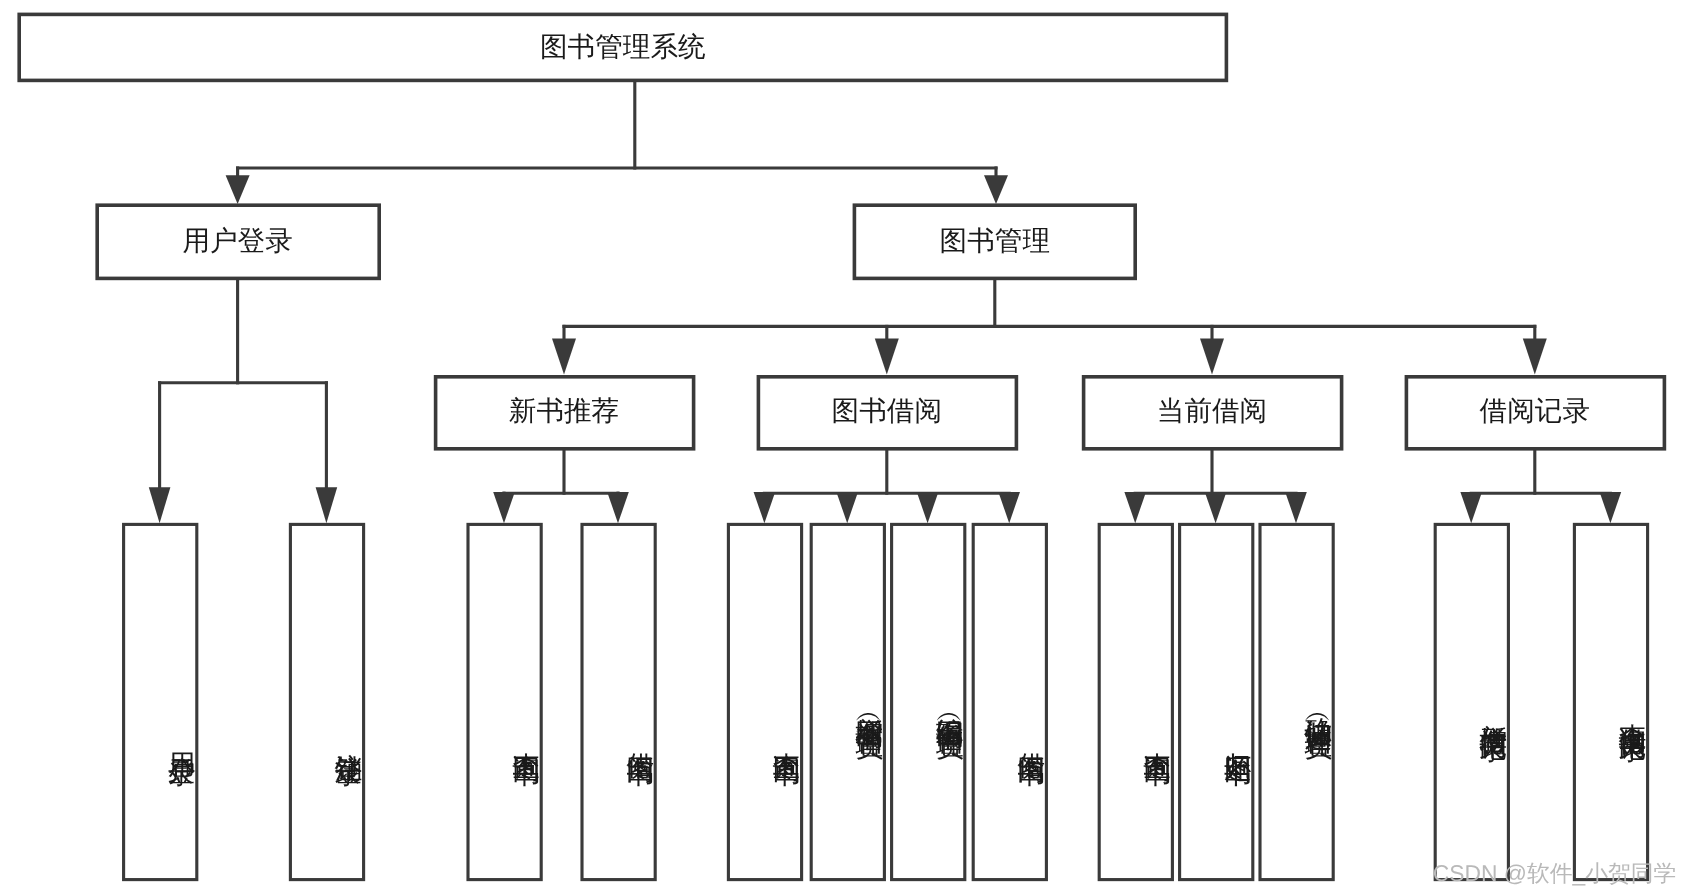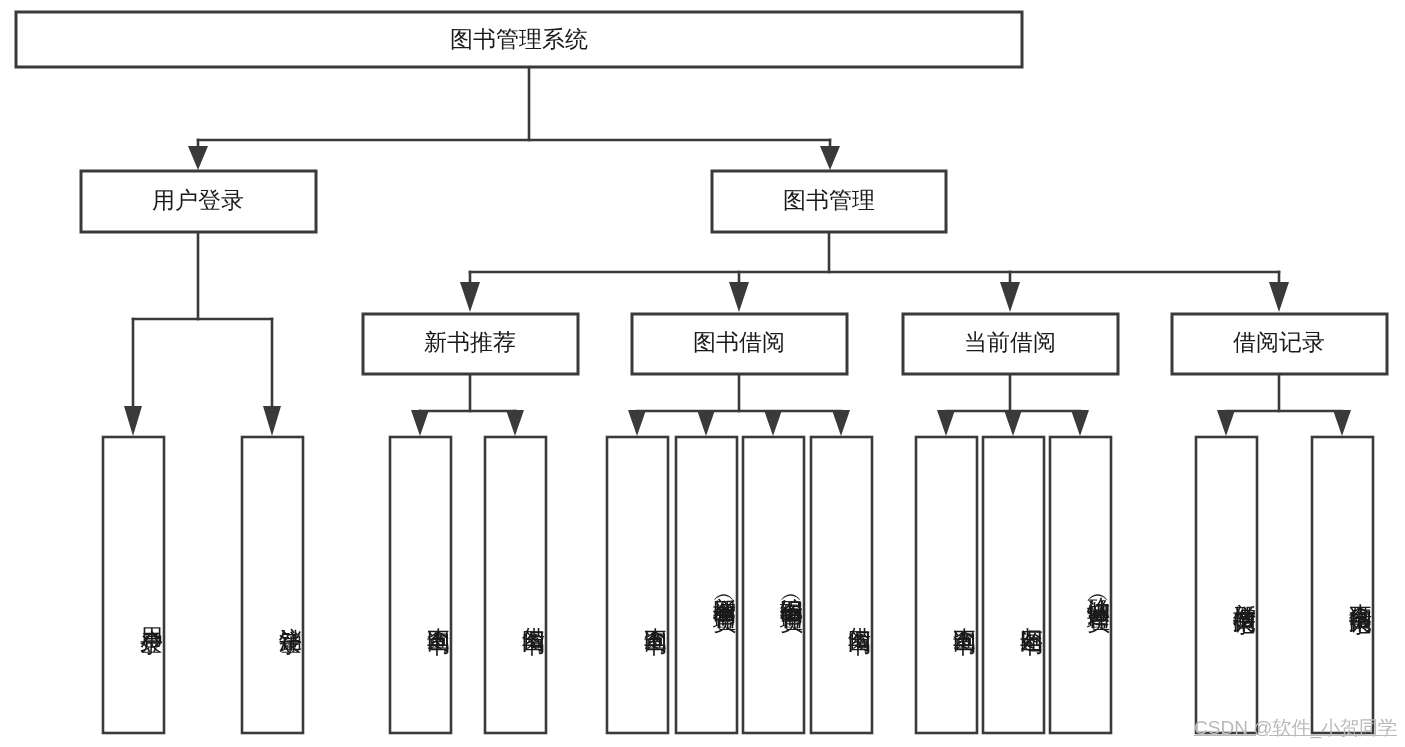--- a/index.html
+++ b/index.html
@@ -65,21 +65,20 @@
   }
   .watermark {
     position: absolute;
     right: 8px;
     bottom: 6px;
     font-family: "Liberation Sans", "DejaVu Sans", sans-serif;
     font-size: 19px;
     color: #b9b9b9;
     white-space: nowrap;
     user-select: none;
-    text-decoration: underline;
   }
 </style>
 </head>
 <body>
 
 <svg id="diagram" viewBox="0 0 1405 747">
 
   <g>
 
     <path class="connector" d="M 529 67 L 529 140"></path>

